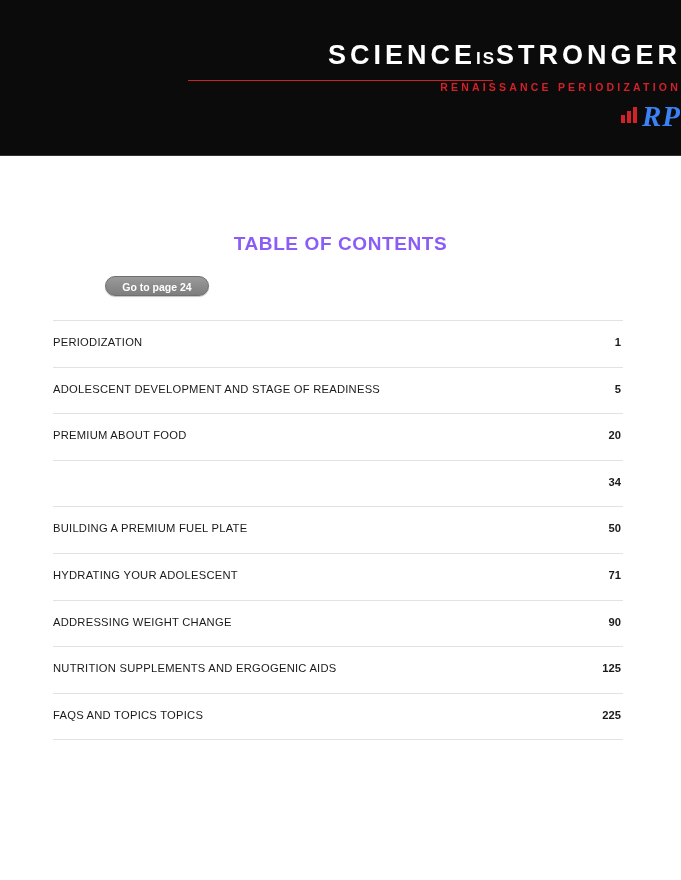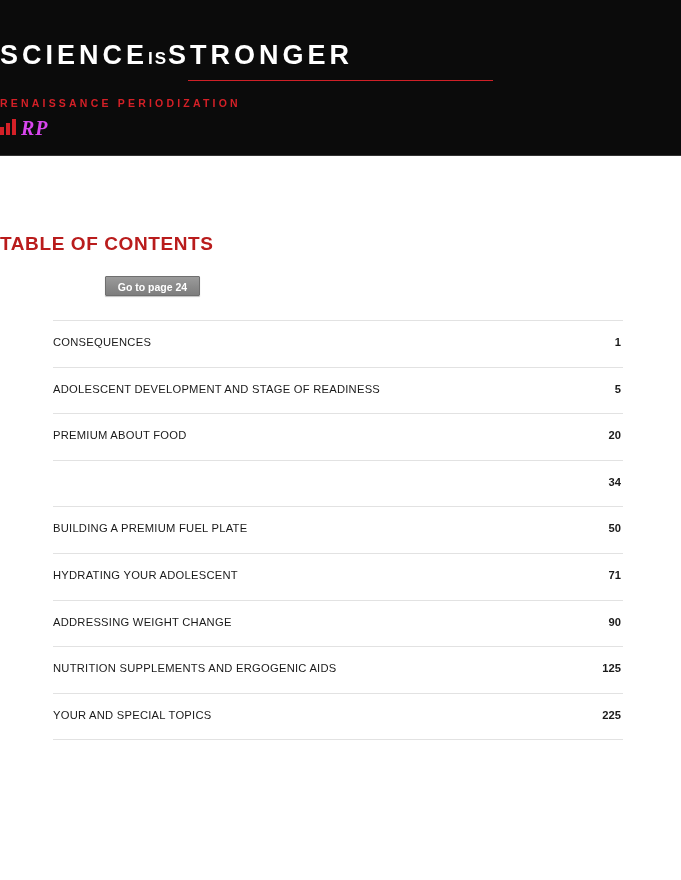--- a/index.html
+++ b/index.html
@@ -26,21 +26,21 @@
     width: 681px;
     height: 155px;
     background: #0b0b0b;
     border-bottom: 1px solid #333;
   }
   .banner-inner {
     position: absolute;
     left: 0;
     top: 0;
     width: 681px;
-    text-align: left;
+    text-align: right;
   }
   .logo-title {
     margin-top: 42px;
     color: #ffffff;
     font-size: 27px;
     font-weight: bold;
     letter-spacing: 4px;
     line-height: 1;
     white-space: nowrap;
   }
@@ -48,69 +48,69 @@
     font-size: 17px;
     letter-spacing: 2px;
   }
   .rule {
     width: 305px;
     height: 1px;
     background: #cf2027;
     margin: 11px auto 0 auto;
   }
   .logo-sub {
-    margin-top: 16px;
+    margin-top: 0;
     color: #d42027;
     font-size: 10.5px;
     font-weight: bold;
     letter-spacing: 3.2px;
     white-space: nowrap;
   }
   .rp-mark {
     margin-top: 9px;
     display: inline-block;
     line-height: 1;
     white-space: nowrap;
   }
   .rp-bars {
     display: inline-block;
     vertical-align: middle;
     margin-right: 4px;
   }
   .rp-letters {
     display: inline-block;
     vertical-align: middle;
-    color: #d946ef;
+    color: #3b82f6;
     font-family: "Liberation Serif", serif;
     font-style: italic;
     font-weight: bold;
-    font-size: 20px;
+    font-size: 29px;
     letter-spacing: 1px;
   }
   
   .toc-title {
     position: absolute;
     left: 0;
     top: 233px;
     width: 681px;
-    text-align: left;
-    color: #b91c1c;
+    text-align: center;
+    color: #8b5cf6;
     font-size: 19px;
     font-weight: bold;
     letter-spacing: 0.6px;
   }
   .goto-btn {
     position: absolute;
     left: 105px;
     top: 276px;
-    width: 95px;
+    width: 104px;
     height: 20px;
     background: linear-gradient(#9b9b9b, #8a8a8a 55%, #7e7e7e);
     border: 1px solid #6f6f6f;
-    border-radius: 1px;
+    border-radius: 10px;
     color: #ffffff;
     font-size: 10.5px;
     font-weight: bold;
     text-align: center;
     line-height: 20px;
     box-shadow: 0 1px 1px rgba(0,0,0,0.25);
     cursor: pointer;
     box-sizing: border-box;
   }
   .toc-list {
@@ -170,21 +170,21 @@
     </div>
   </div>
 
   <div class="toc-title">TABLE OF CONTENTS</div>
 
   <div class="goto-btn">Go to page 24</div>
 
   <div class="toc-list">
 
     <div class="toc-row">
-      <span class="toc-label">CONSEQUENCES</span>
+      <span class="toc-label">PERIODIZATION</span>
       <span class="toc-page">1</span>
     </div>
 
     <div class="toc-row">
       <span class="toc-label">ADOLESCENT DEVELOPMENT AND STAGE OF READINESS</span>
       <span class="toc-page">5</span>
     </div>
 
     <div class="toc-row">
       <span class="toc-label">PREMIUM ABOUT FOOD</span>
@@ -210,19 +210,19 @@
       <span class="toc-page">90</span>
     </div>
 
 
     <div class="toc-row">
       <span class="toc-label">NUTRITION SUPPLEMENTS AND ERGOGENIC AIDS</span>
       <span class="toc-page">125</span>
     </div>
 
     <div class="toc-row">
-      <span class="toc-label">YOUR AND SPECIAL TOPICS</span>
+      <span class="toc-label">FAQS AND TOPICS TOPICS</span>
       <span class="toc-page">225</span>
     </div>
 
   </div>
 
 </div>
 
 </body></html>

